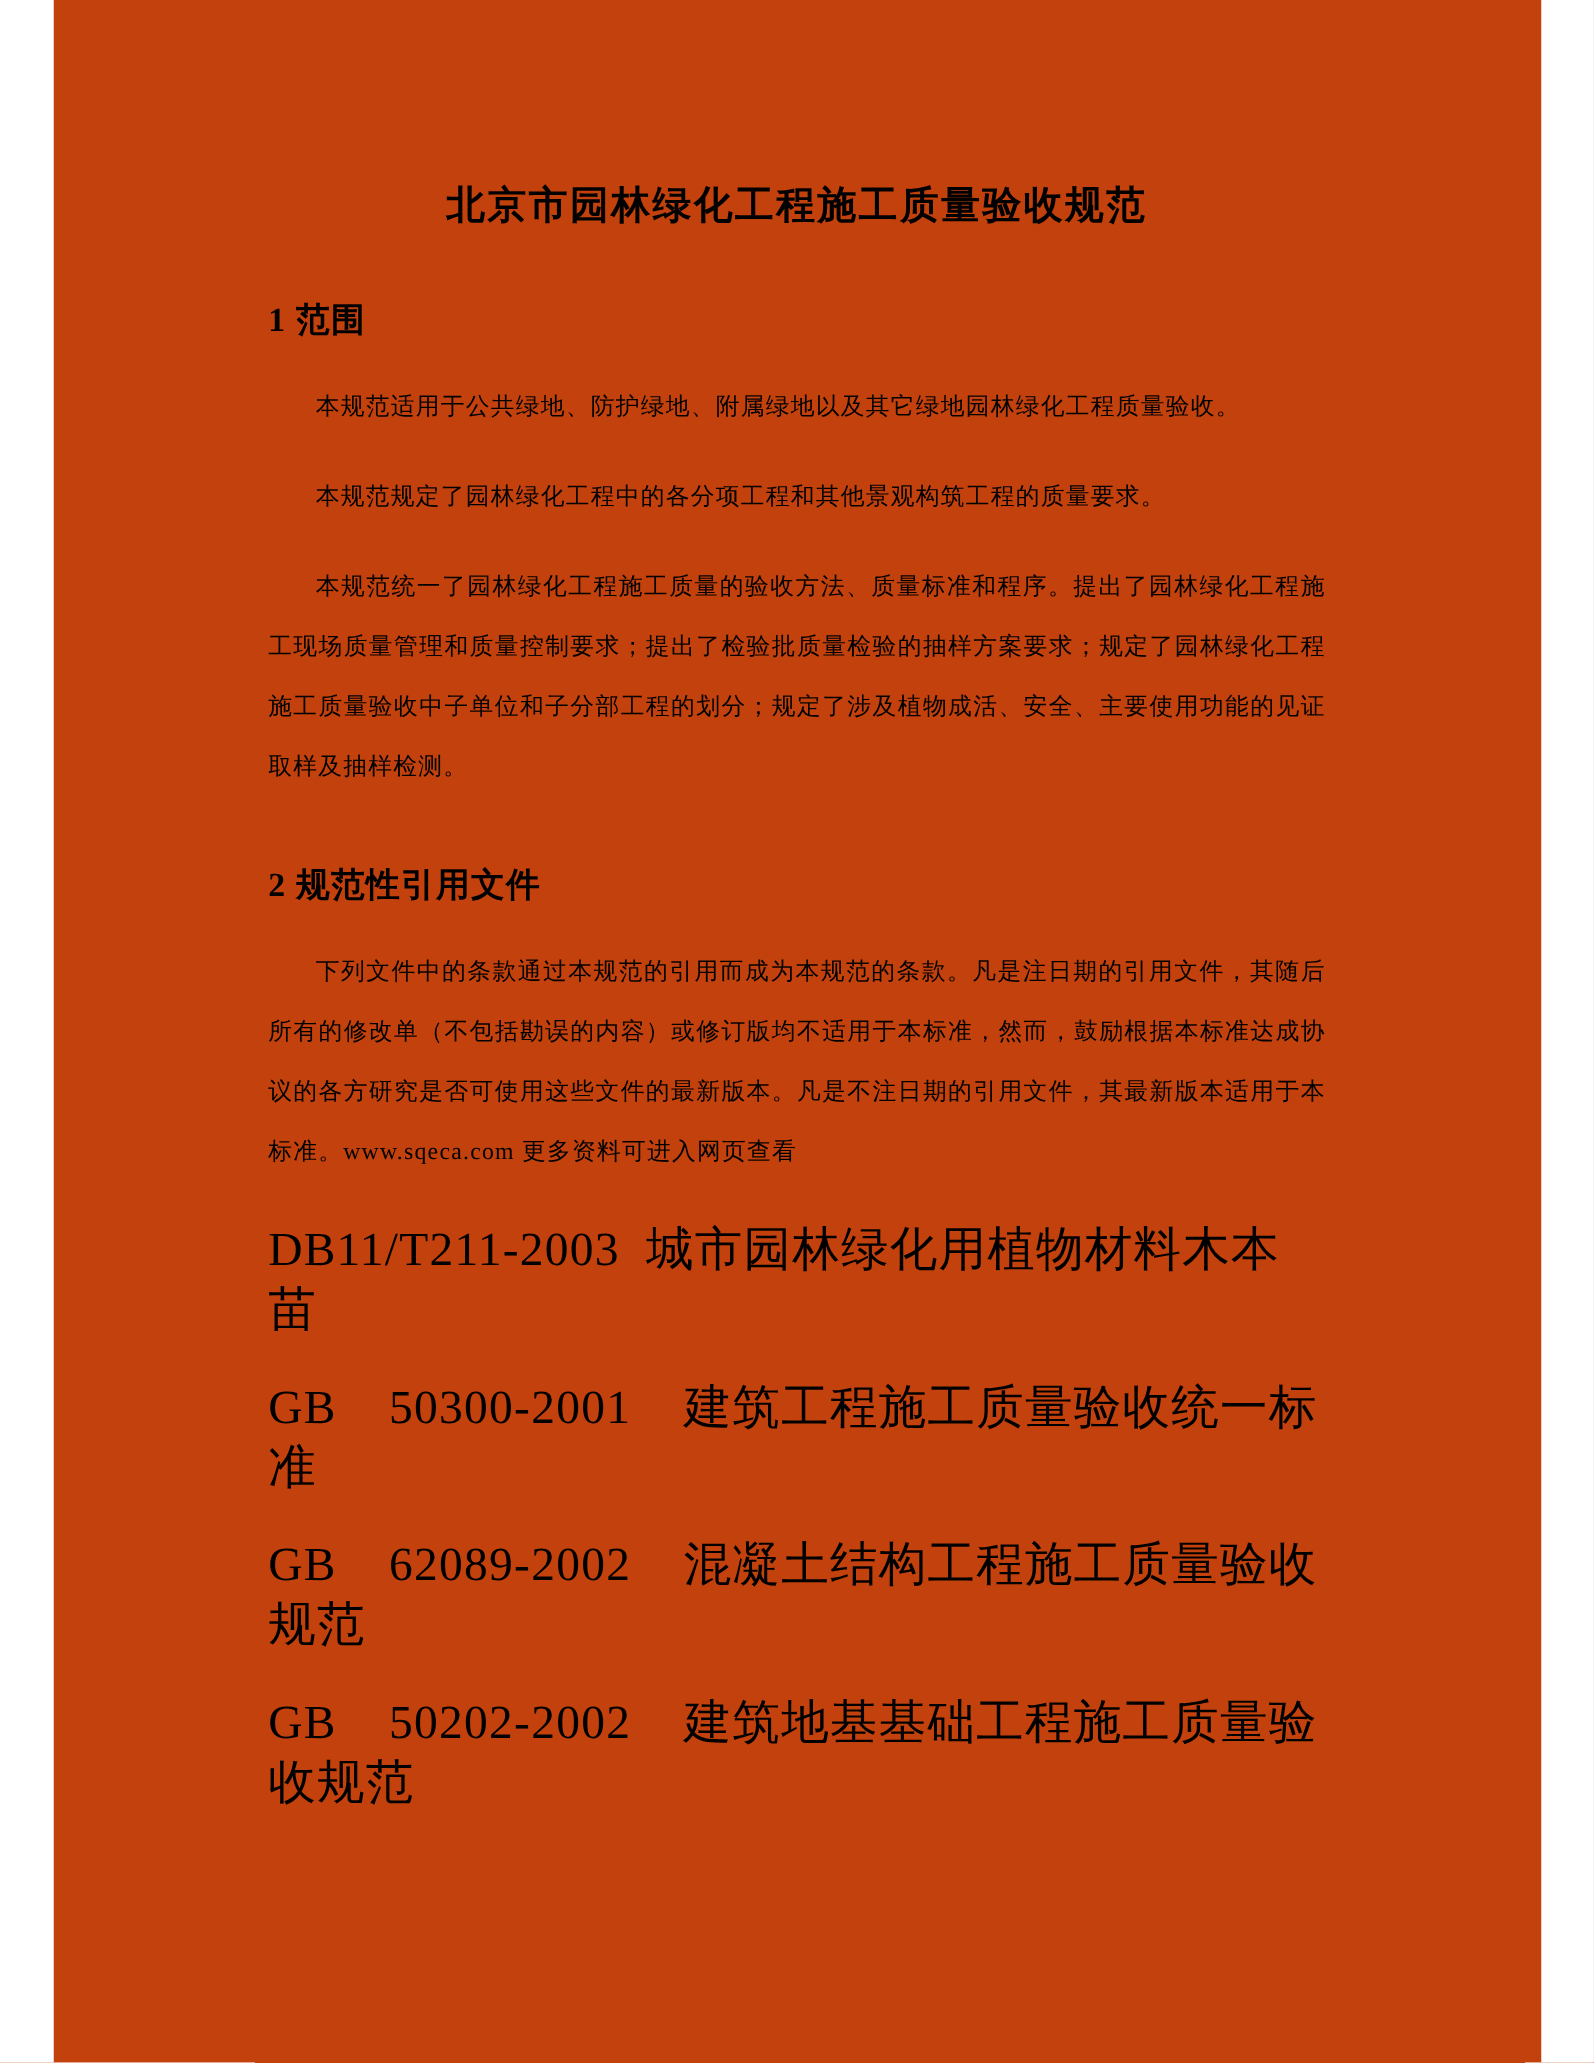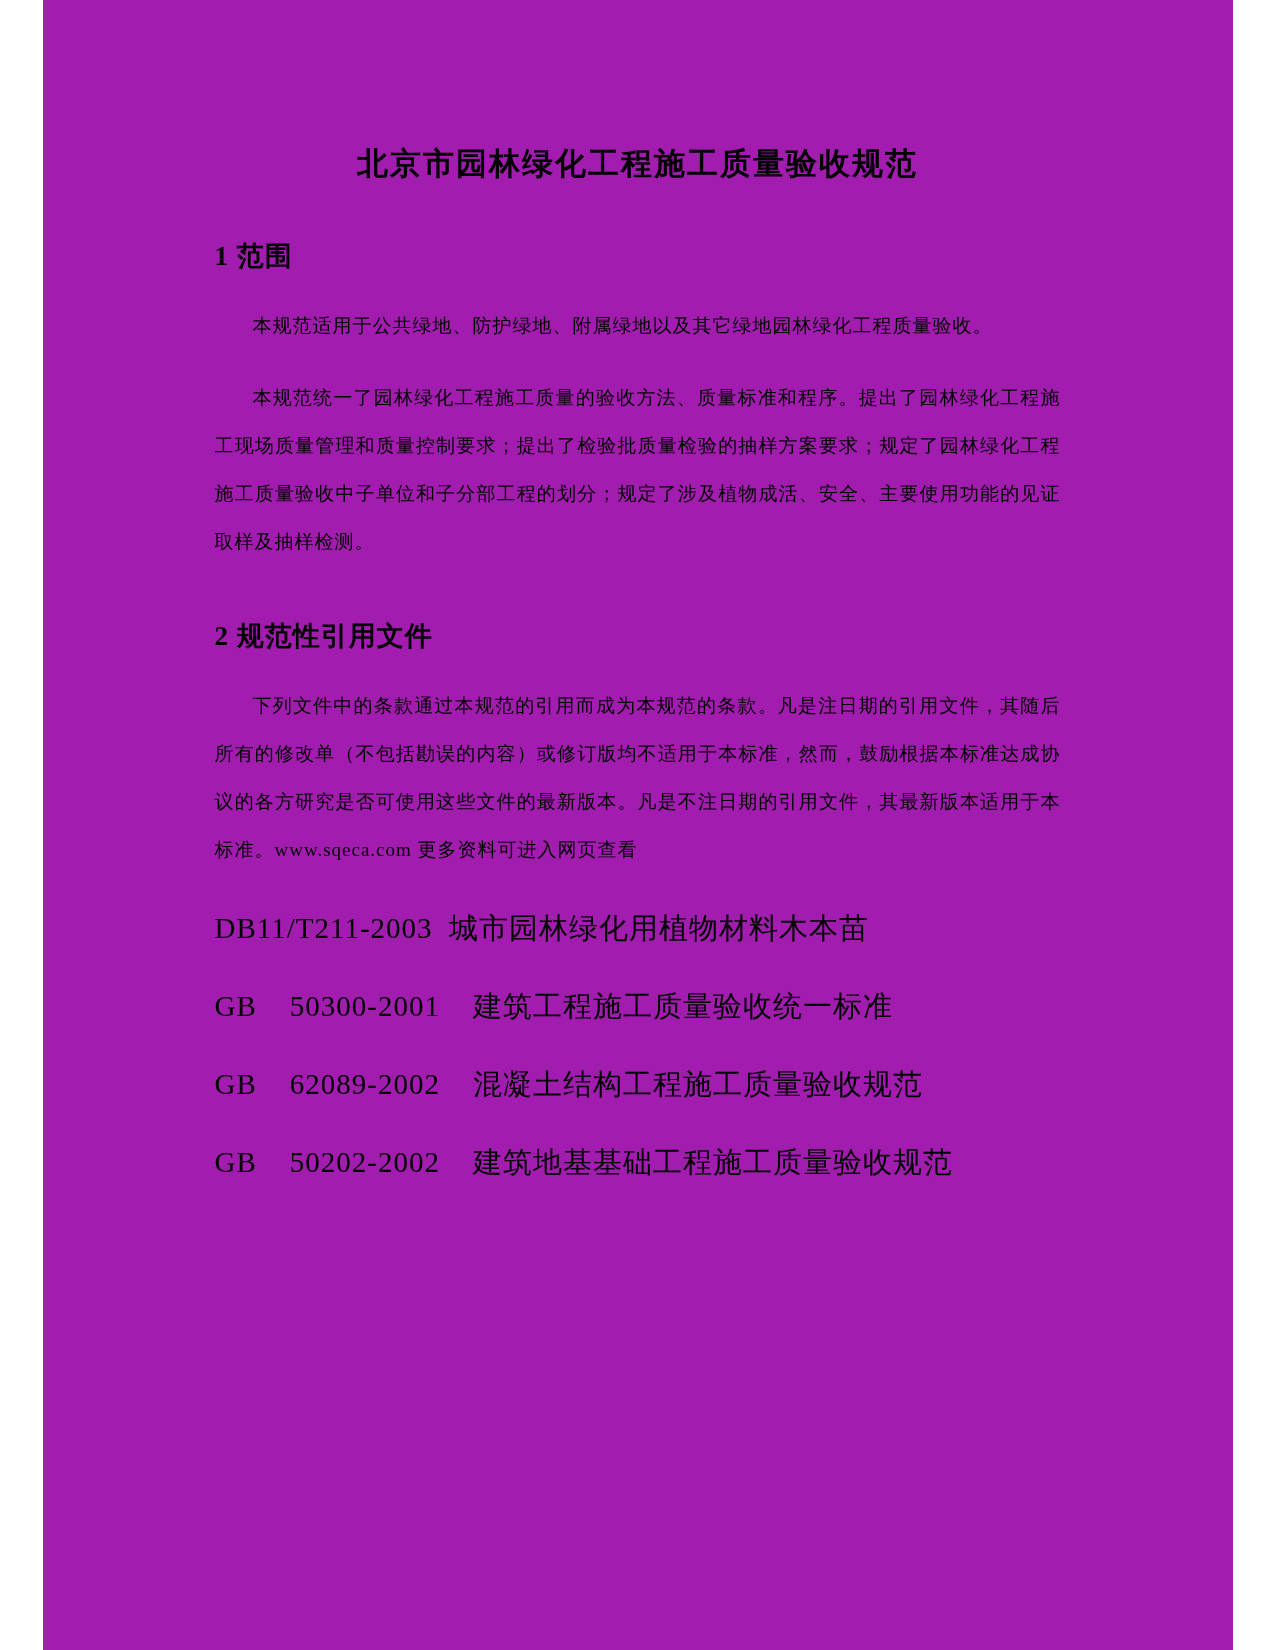--- a/index.html
+++ b/index.html
@@ -5,21 +5,21 @@
   html, body {
     margin: 0;
     padding: 0;
     background: #ffffff;
   }
   .page {
     position: relative;
     width: 1190px;
     height: 1650px;
     margin: 0 auto;
-    background: #a21caf;
+    background: #c2410c;
     overflow: hidden;
     font-family: "Liberation Serif", "DejaVu Serif", serif;
     color: #000000;
     box-sizing: border-box;
     padding: 142px 172px 16px 172px;
   }
   .doc-title {
     margin: 0 0 12px 0;
     text-align: center;
     font-size: 31px;
@@ -39,21 +39,21 @@
     font-size: 19px;
     line-height: 48px;
     text-align: justify;
     text-indent: 2em;
     letter-spacing: 1px;
     white-space: pre-wrap;
     font-family: Liberation Serif, serif;
   }
   .ref-line {
     margin: 30px 0;
-    font-size: 29px;
+    font-size: 38px;
     line-height: 48px;
     letter-spacing: 1px;
     white-space: pre-wrap;
   }
   .page-footer {
     margin-top: 12px;
     text-align: center;
     font-size: 32px;
     line-height: 48px;
     letter-spacing: 1px;
@@ -63,20 +63,21 @@
 <body>
 
 <div class="page">
 
   <h1 class="doc-title">北京市园林绿化工程施工质量验收规范</h1>
 
   <h2 class="sec-heading">1 范围</h2>
 
   <p class="body-p">本规范适用于公共绿地、防护绿地、附属绿地以及其它绿地园林绿化工程质量验收。</p>
 
+  <p class="body-p">本规范规定了园林绿化工程中的各分项工程和其他景观构筑工程的质量要求。</p>
 
   <p class="body-p">本规范统一了园林绿化工程施工质量的验收方法、质量标准和程序。提出了园林绿化工程施工现场质量管理和质量控制要求；提出了检验批质量检验的抽样方案要求；规定了园林绿化工程施工质量验收中子单位和子分部工程的划分；规定了涉及植物成活、安全、主要使用功能的见证取样及抽样检测。</p>
 
   <h2 class="sec-heading">2 规范性引用文件</h2>
 
   <p class="body-p">下列文件中的条款通过本规范的引用而成为本规范的条款。凡是注日期的引用文件，其随后所有的修改单（不包括勘误的内容）或修订版均不适用于本标准，然而，鼓励根据本标准达成协议的各方研究是否可使用这些文件的最新版本。凡是不注日期的引用文件，其最新版本适用于本标准。www.sqeca.com 更多资料可进入网页查看</p>
 
   <p class="ref-line">DB11/T211-2003  城市园林绿化用植物材料木本苗</p>
 
   <p class="ref-line">GB    50300-2001    建筑工程施工质量验收统一标准</p>

